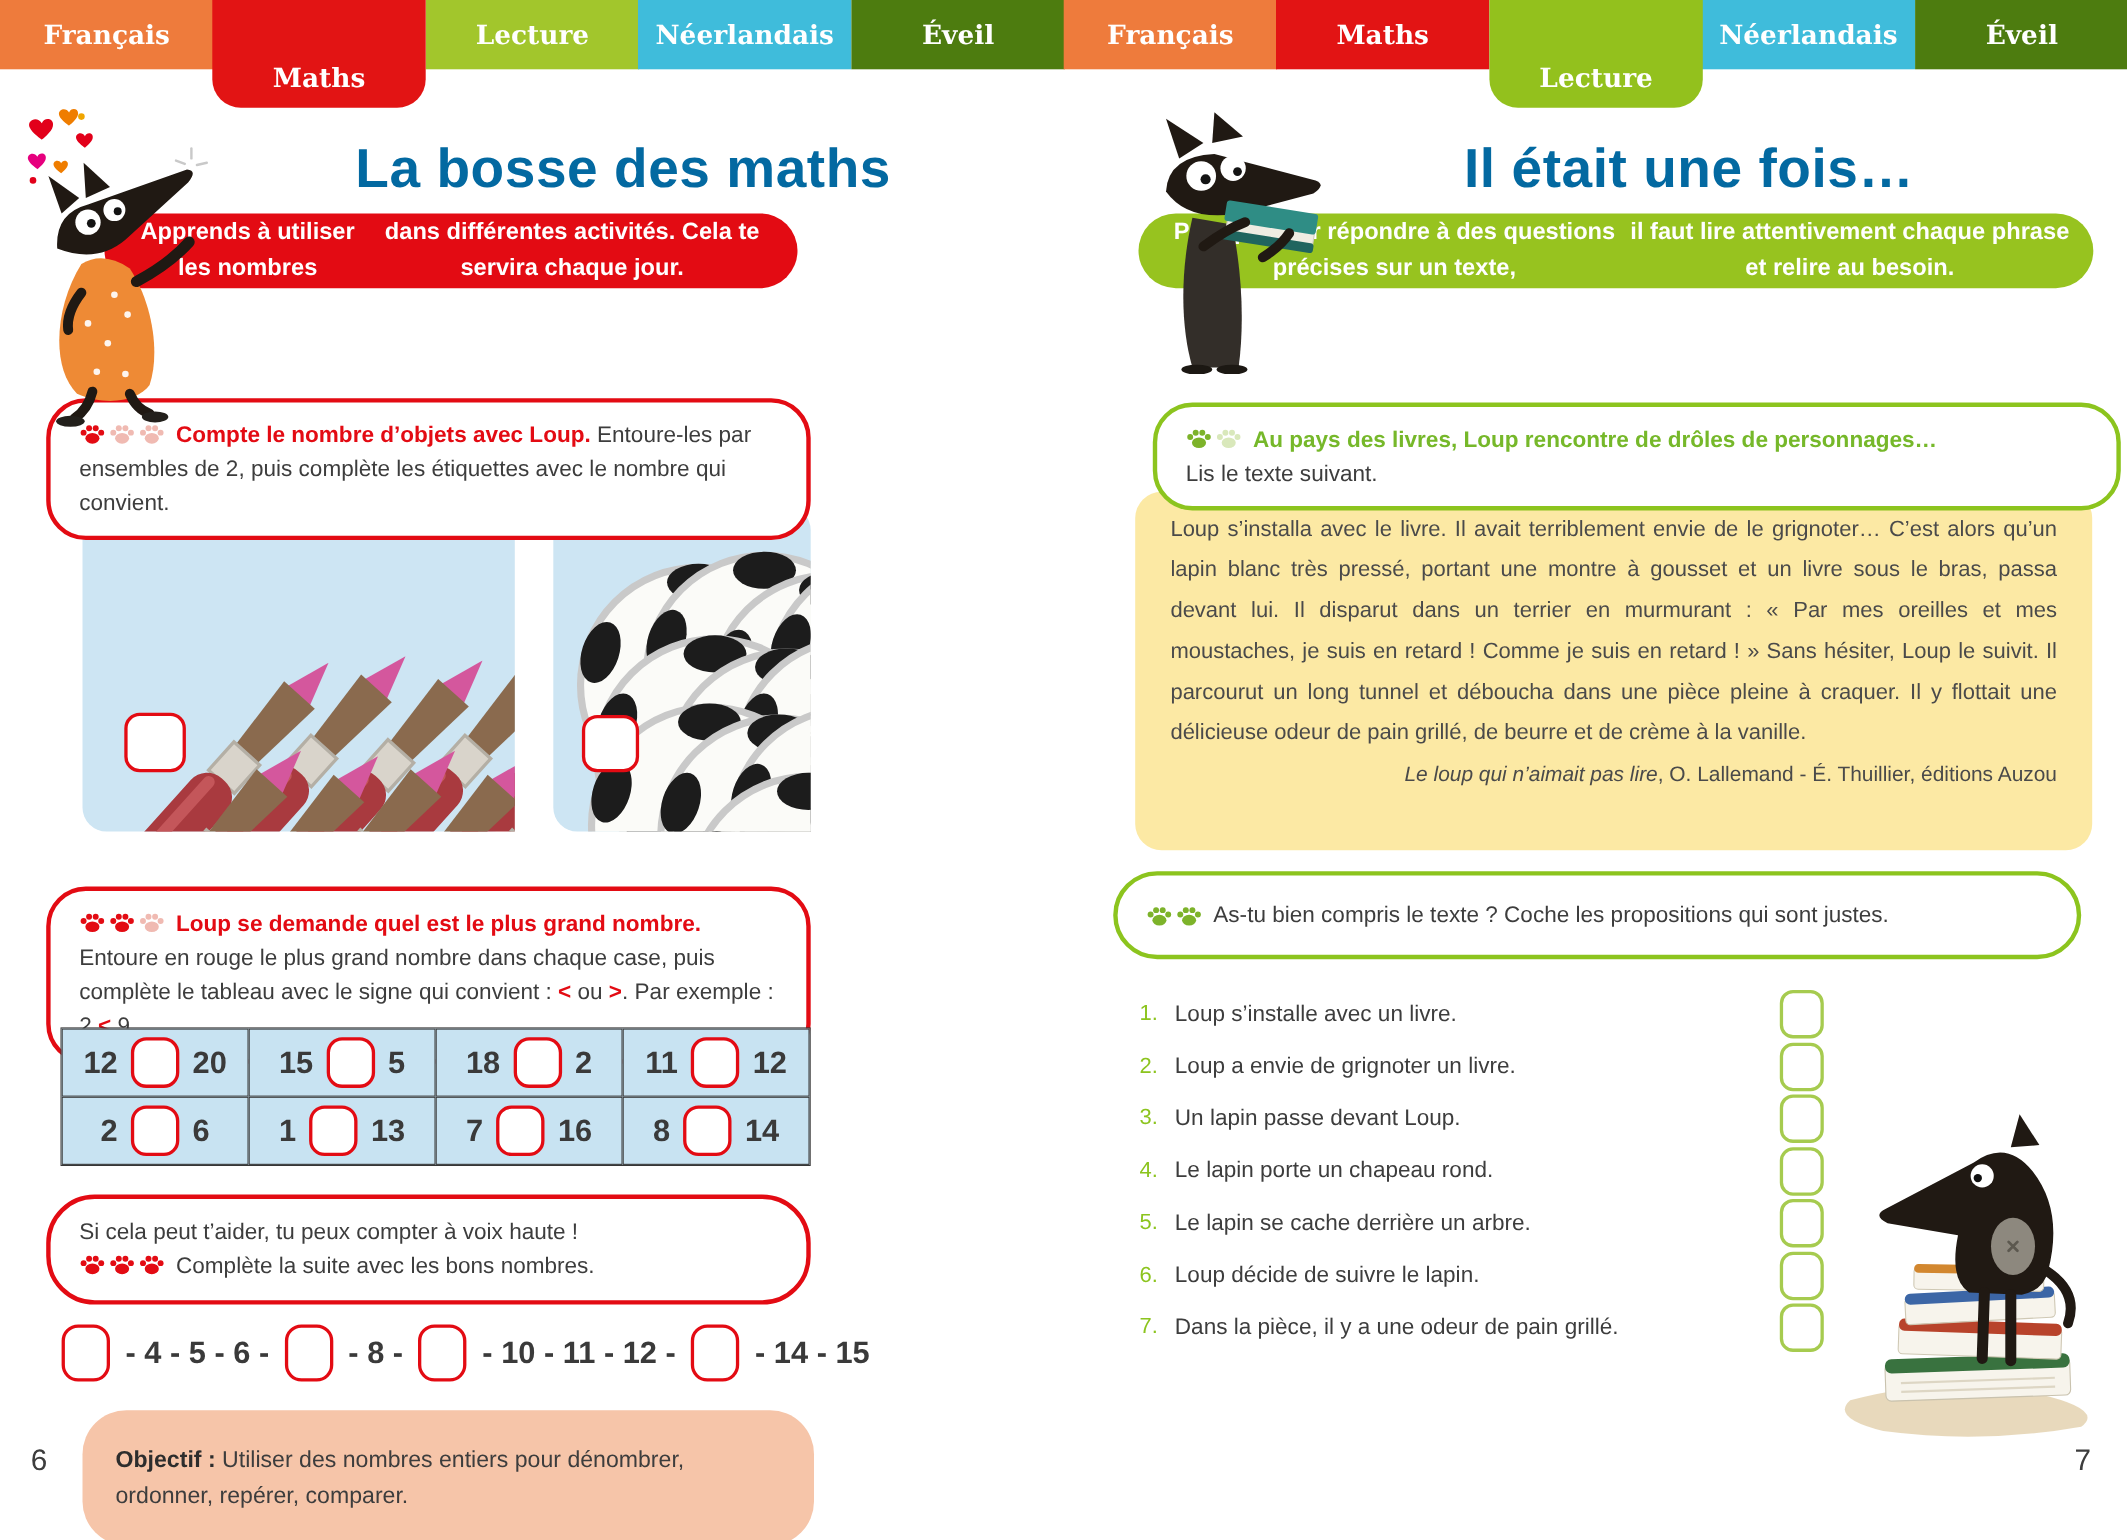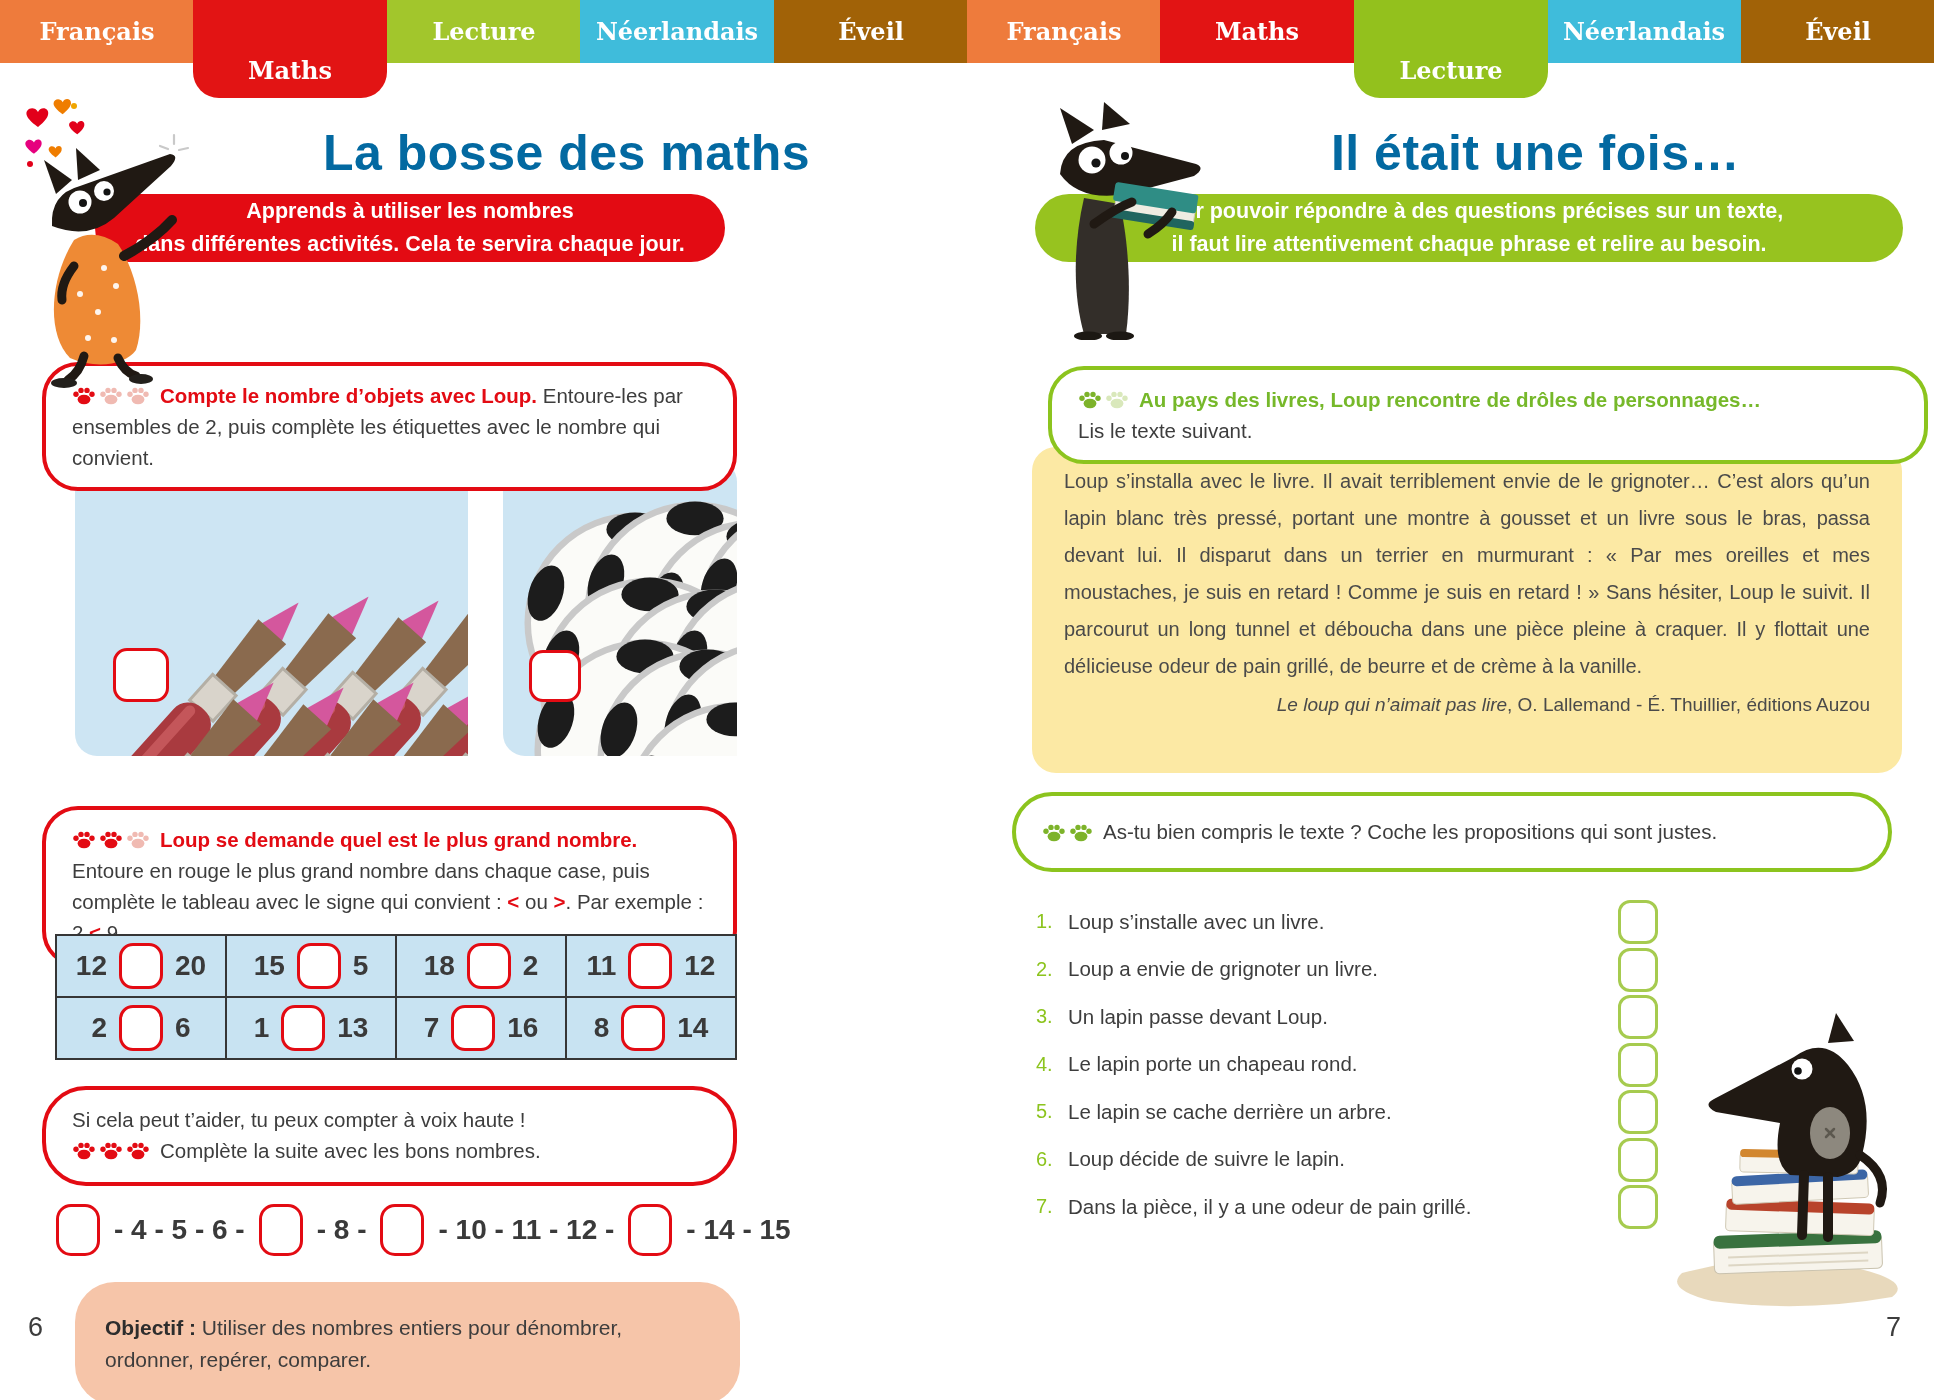--- a/index.html
+++ b/index.html
@@ -5,25 +5,25 @@
   html,body{margin:0;padding:0;background:#fff;}
   .sheet{position:relative;width:1934px;height:1400px;background:#fff;overflow:hidden;
          font-family:"Liberation Sans",sans-serif;color:#3d3d3d;}
   
   .tab{position:absolute;top:0;height:63px;width:194px;display:flex;align-items:center;justify-content:center;
        color:#fff;font-family:"DejaVu Serif",serif;font-weight:bold;font-size:24px;}
   .tab-ext{position:absolute;top:0;height:98px;width:194px;border-radius:0 0 26px 26px;display:flex;
        align-items:flex-end;justify-content:center;padding-bottom:13px;box-sizing:border-box;color:#fff;
        font-family:"DejaVu Serif",serif;font-weight:bold;font-size:24px;z-index:4;}
   .c-orange{background:#ee7b3c}.c-red{background:#e21414}.c-green{background:#a2c62c}
-  .c-green-act{background:#93c11d}.c-cyan{background:#3fbcdb}.c-blue{background:#a16207}
+  .c-green-act{background:#93c11d}.c-cyan{background:#3fbcdb}.c-blue{background:#4d7c0f}
   
   .ptitle{position:absolute;font-weight:bold;font-size:50px;color:#0369a1;text-align:right;letter-spacing:.5px;z-index:2}
   .banner{position:absolute;border-radius:36px;color:#fff;font-weight:bold;font-size:21.5px;text-align:center;
-          display:flex;flex-direction:column;justify-content:center;line-height:1.55;z-index:1;padding:0 20px;box-sizing:border-box}
+          display:flex;flex-direction:row;justify-content:flex-start;line-height:1.55;z-index:1;padding:0 20px;box-sizing:border-box}
   .banner.red{background:#e30b13}.banner.green{background:#97c31f}
   .exbox{position:absolute;background:#fff;border:4px solid #e30b13;border-radius:36px;box-sizing:border-box;
          padding:14px 26px;font-size:20.5px;line-height:1.52;color:#3d3d3d;z-index:2}
   .exbox.green{border-color:#8cc41e}
   .red-b{color:#e30b13;font-weight:bold}
   .red-t{color:#e30b13;font-weight:bold}
   .green-b{color:#76b82a;font-weight:bold}
   .paws{display:inline-flex;gap:3px;margin-right:10px;vertical-align:-2px}
   .paw{width:24px;height:20px}
   .p-red{fill:#e30b13}.p-red-f{fill:#f0bab2}.p-green{fill:#7db32a}.p-green-f{fill:#d9e8bb}

